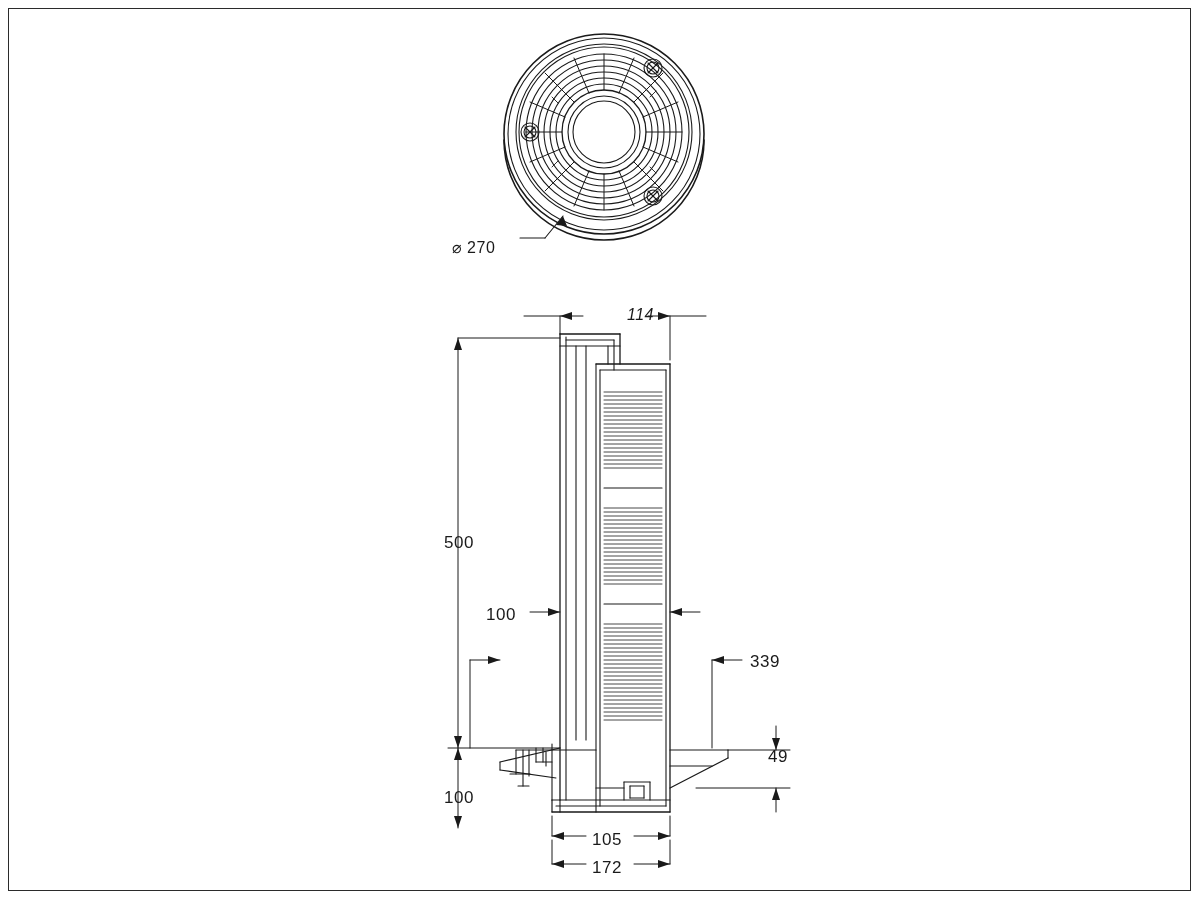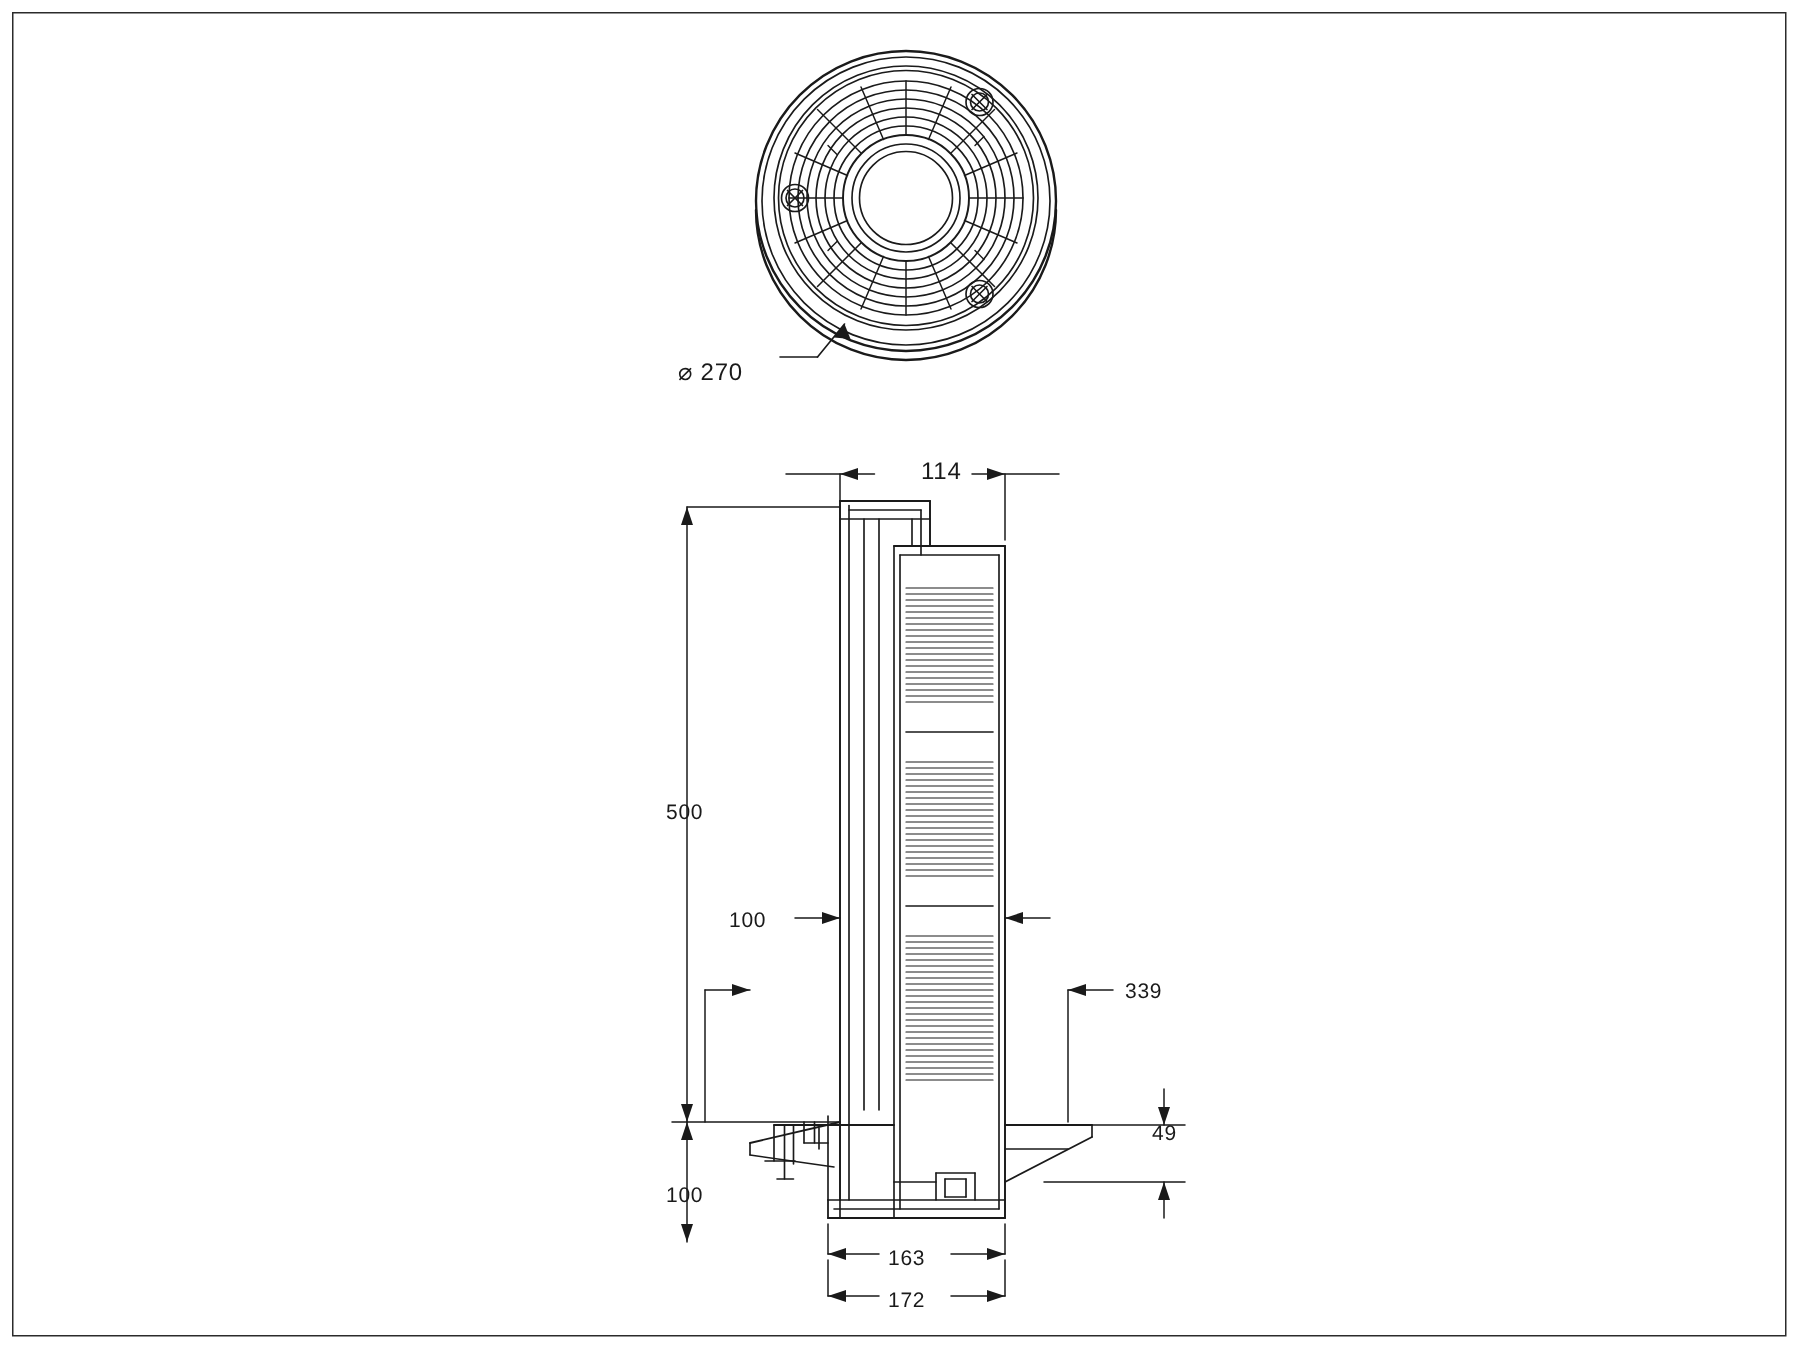--- a/index.html
+++ b/index.html
@@ -35,21 +35,21 @@
   }
   .dim-label {
     position: absolute;
     font-family: "Liberation Sans", sans-serif;
     font-size: 16px;
     color: #1a1a1a;
     white-space: nowrap;
     letter-spacing: 0.5px;
   }
   .dim-label.big {
-    font-size: 14px;
+    font-size: 17px;
   }
 </style>
 </head>
 <body>
 
 <div id="sheet">
 
   <div class="border"></div>
 
   <svg class="draw" viewBox="0 0 1200 900">
@@ -311,29 +311,29 @@
         <path d="M634 864 L670 864"></path>
         <path d="M552 864 L564 860 L564 868 Z" fill="#1a1a1a" stroke="none"></path>
         <path d="M670 864 L658 860 L658 868 Z" fill="#1a1a1a" stroke="none"></path>
       </g>
 
     </g>
   </svg>
 
   <div class="dim-label" style="left:452px; top:238px;">⌀ 270</div>
 
-  <div class="dim-label" style="left:614px; top:306px;">114</div>
+  <div class="dim-label" style="left:627px; top:306px;font-style:italic;">114</div>
 
   <div class="dim-label big" style="left:444px; top:533px;">500</div>
 
   <div class="dim-label big" style="left:486px; top:605px;">100</div>
 
   <div class="dim-label big" style="left:750px; top:652px;">339</div>
 
   <div class="dim-label big" style="left:768px; top:747px;">49</div>
 
   <div class="dim-label big" style="left:444px; top:788px;">100</div>
 
-  <div class="dim-label big" style="left:592px; top:830px;">163</div>
+  <div class="dim-label big" style="left:592px; top:830px;">105</div>
 
   <div class="dim-label big" style="left:592px; top:858px;">172</div>
 
 </div>
 
 </body></html>

